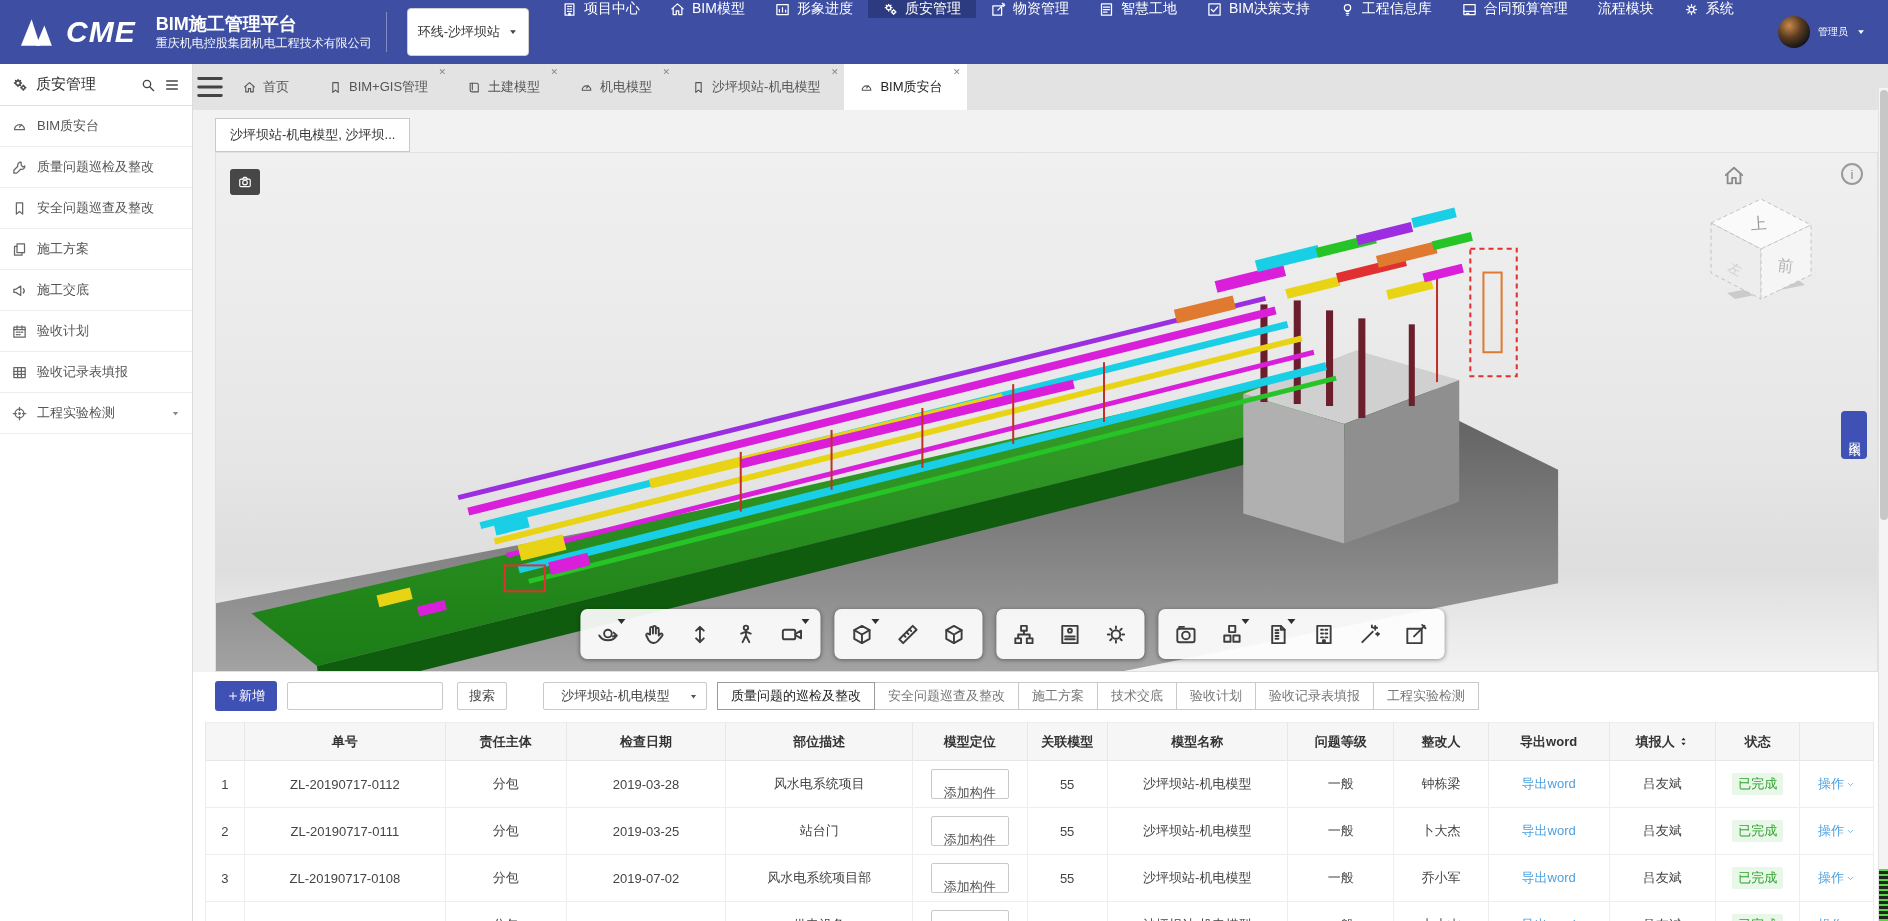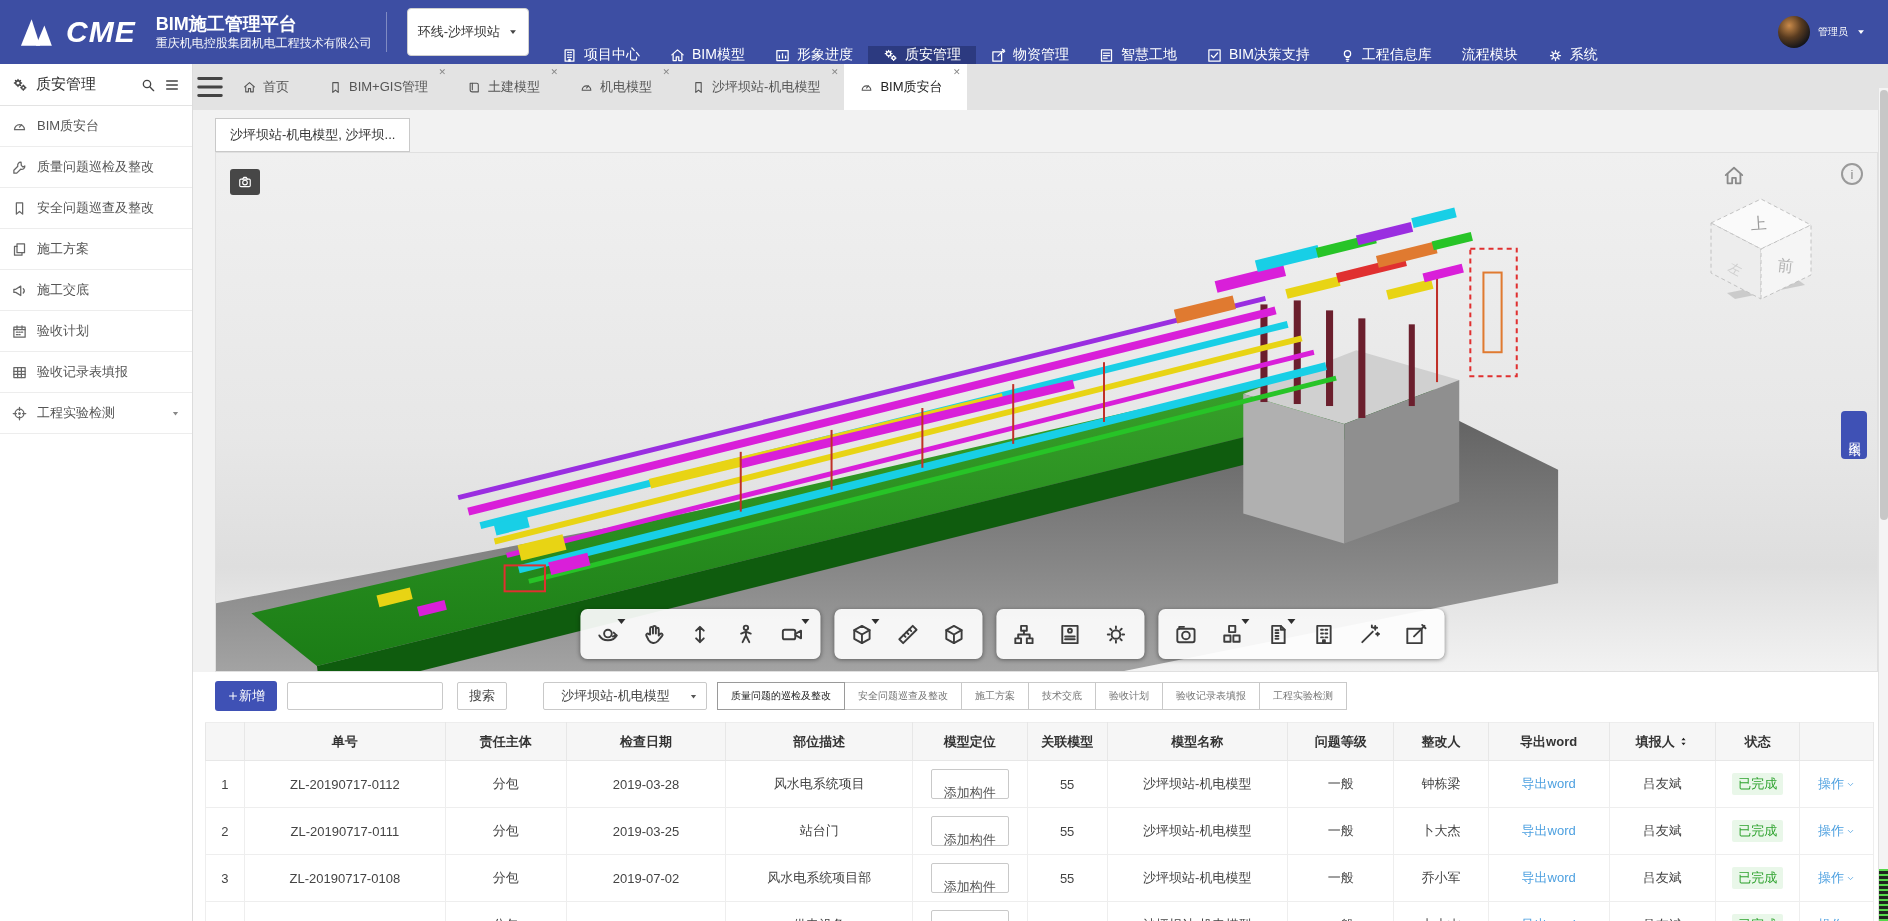--- a/index.html
+++ b/index.html
@@ -14,21 +14,21 @@
   .logo-wrap { display:flex; align-items:center; gap:6px; padding:0 14px 0 16px; }
   .logo-tris svg { width:44px; height:32px; display:block; }
   .logo-text { font-size:30px; font-weight:800; font-style:italic; letter-spacing:1px; }
   .brand { margin-left:6px; line-height:1.25; }
   .brand-title { font-size:18px; font-weight:700; }
   .brand-sub { font-size:12px; opacity:.95; }
   .nav-divider { width:1px; height:40px; background:rgba(255,255,255,.35); margin:0 20px 0 14px; }
   .project-select { height:48px; background:#fff; color:#333; border:1px solid #cfcfcf;
     border-radius:4px; font-size:13px; padding:0 10px; display:flex; align-items:center; gap:8px; cursor:pointer; }
   .project-select .icon { font-size:10px; color:#444; }
-  .nav-items { display:flex; align-items:flex-end; height:64px; margin-left:18px; flex:1; }
+  .nav-items { display:flex; align-items:flex-start; height:64px; margin-left:18px; flex:1; }
   .nav-item { display:flex; align-items:center; gap:7px; padding:0 15px; font-size:14px;
     cursor:pointer; white-space:nowrap; }
   .nav-item .icon { font-size:15px; }
   .nav-item.active { background:#2c3a80; }
   .nav-user { display:flex; align-items:center; gap:8px; padding:0 22px 0 10px; font-size:10px; cursor:pointer; }
   .avatar { width:32px; height:32px; border-radius:50%;
     background:radial-gradient(circle at 35% 30%, #c98a4a 0%, #5a3c20 40%, #15151a 75%); }
   .nav-user .icon { font-size:10px; }
 
   
@@ -95,21 +95,21 @@
     border-radius:2px; padding:0 8px; font-size:13px; color:#333; font-family:inherit; }
   .search-btn { position:absolute; left:264px; top:1px; width:50px; height:28px; background:#fff;
     border:1px solid #c9c9c9; border-radius:2px; font-size:13px; color:#444; cursor:pointer; font-family:inherit; }
   .model-select { position:absolute; left:350px; top:1px; width:164px; height:28px; background:#fff;
     border:1px solid #c9c9c9; border-radius:2px; font-size:13px; color:#444; display:flex;
     align-items:center; padding:0 8px; gap:10px; cursor:pointer; }
   .model-select .sel-text { flex:1; text-align:center; }
   .model-select .icon { font-size:9px; color:#555; }
   .ftabs { position:absolute; left:525px; top:1px; display:flex; }
   .ftab { height:28px; padding:0 13px; background:#fff; border:1px solid #c9c9c9; margin-left:-1px;
-    font-size:10px; color:#777; cursor:pointer; font-family:inherit; white-space:nowrap; }
+    font-size:13px; color:#777; cursor:pointer; font-family:inherit; white-space:nowrap; }
   .ftab.active { color:#222; border-color:#9a9a9a; position:relative; z-index:2; }
 
   
   .table-wrap { position:absolute; left:12px; right:4px; top:50px; bottom:-200px; }
   table.grid { width:100%; border-collapse:collapse; table-layout:fixed; }
   .grid th { height:38px; background:#f6f6f6; font-size:13px; color:#333; font-weight:700;
     border:1px solid #e7e7e7; border-top:1px solid #ededed; text-align:center; }
   .grid td { height:47px; font-size:13px; color:#444; border:1px solid #eee; text-align:center;
     background:#fff; overflow:hidden; white-space:nowrap; }
   .grid .sort-ic { font-size:11px; color:#222; margin-left:3px; vertical-align:-1px; }
@@ -221,20 +221,29 @@
         <span>BIM决策支持</span>
       </div>
       <div class="nav-item">
         <span class="icon">
           <svg viewBox="0 0 24 24" fill="none" stroke="currentColor" stroke-width="2" stroke-linecap="round" stroke-linejoin="round">
             <circle cx="12" cy="9" r="5"></circle>
             <path d="M10 15h4M10 18h4M11 21h2"></path>
           </svg>
         </span>
         <span>工程信息库</span>
+      </div>
+      <div class="nav-item">
+        <span class="icon">
+          <svg viewBox="0 0 24 24" fill="none" stroke="currentColor" stroke-width="2" stroke-linecap="round" stroke-linejoin="round">
+            <rect x="3" y="4" width="18" height="16"></rect>
+            <path d="M3 15h18M7 18h4"></path>
+          </svg>
+        </span>
+        <span>合同预算管理</span>
       </div>
       <div class="nav-item">
         <span>流程模块</span>
       </div>
       <div class="nav-item">
         <span class="icon">
           <svg viewBox="0 0 24 24" fill="none" stroke="currentColor" stroke-width="2" stroke-linecap="round" stroke-linejoin="round">
             <circle cx="12" cy="12" r="4"></circle>
             <path d="M12 4v2.5M12 17.5V20M4 12h2.5M17.5 12H20M6.3 6.3l1.8 1.8M15.9 15.9l1.8 1.8M17.7 6.3l-1.8 1.8M8.1 15.9l-1.8 1.8"></path>
           </svg>

